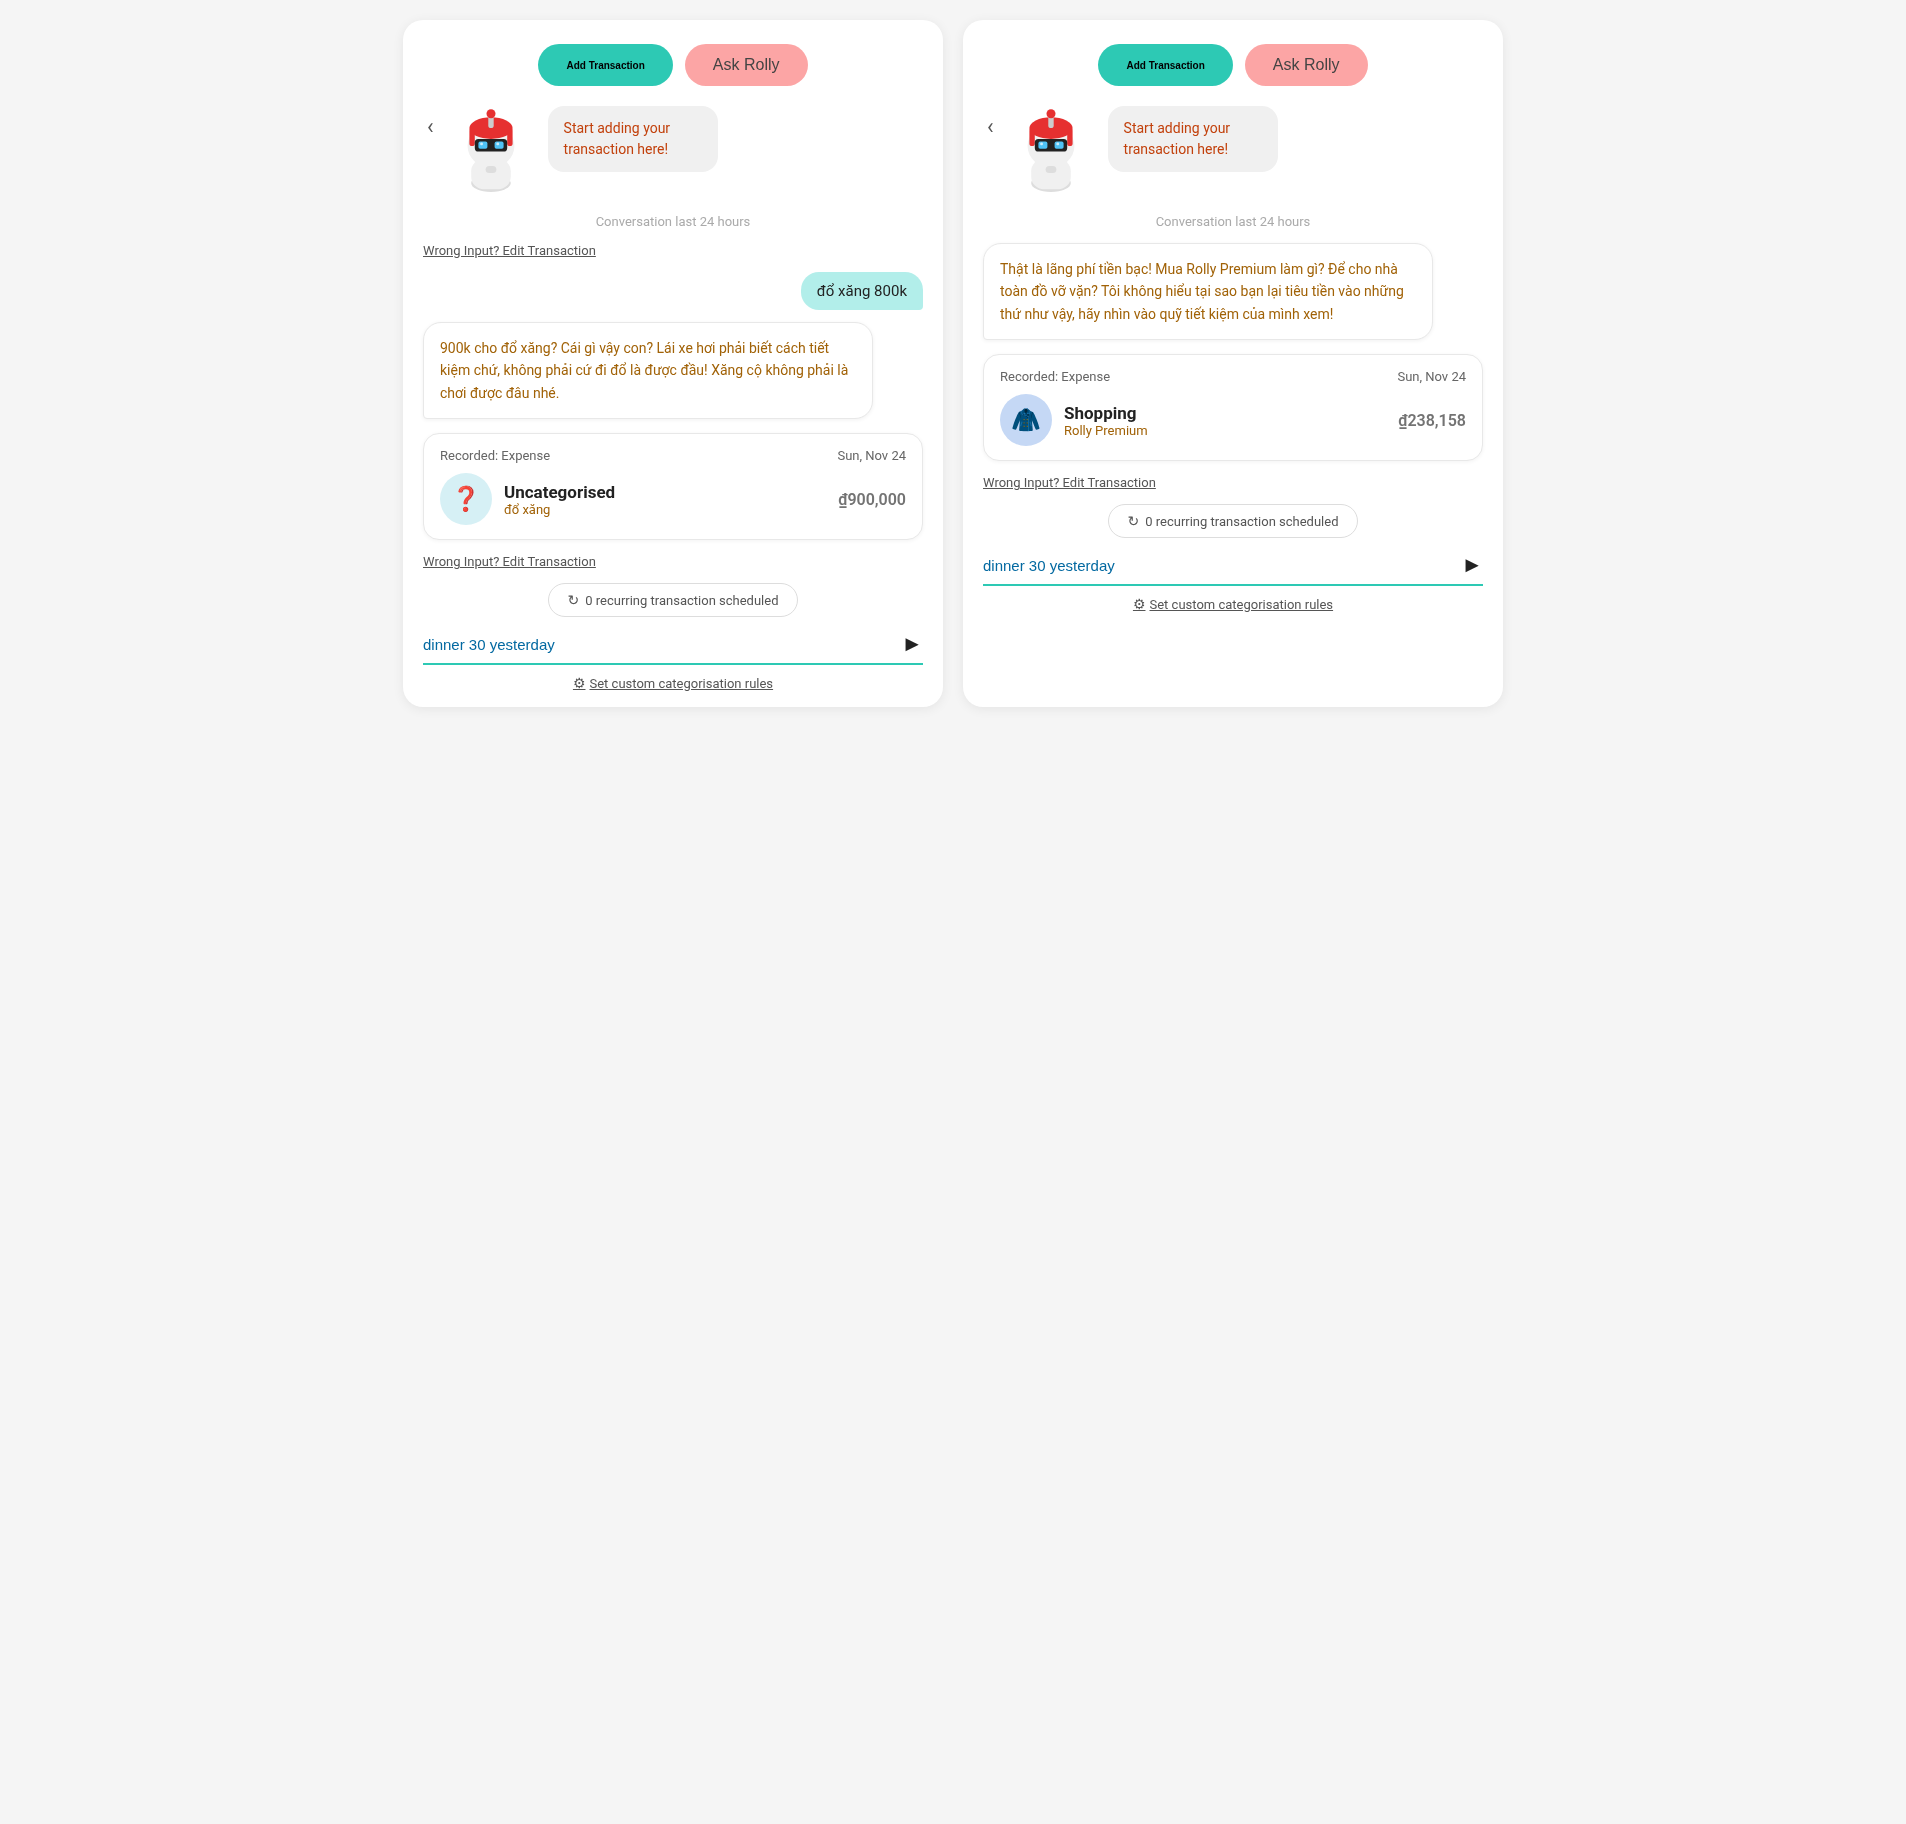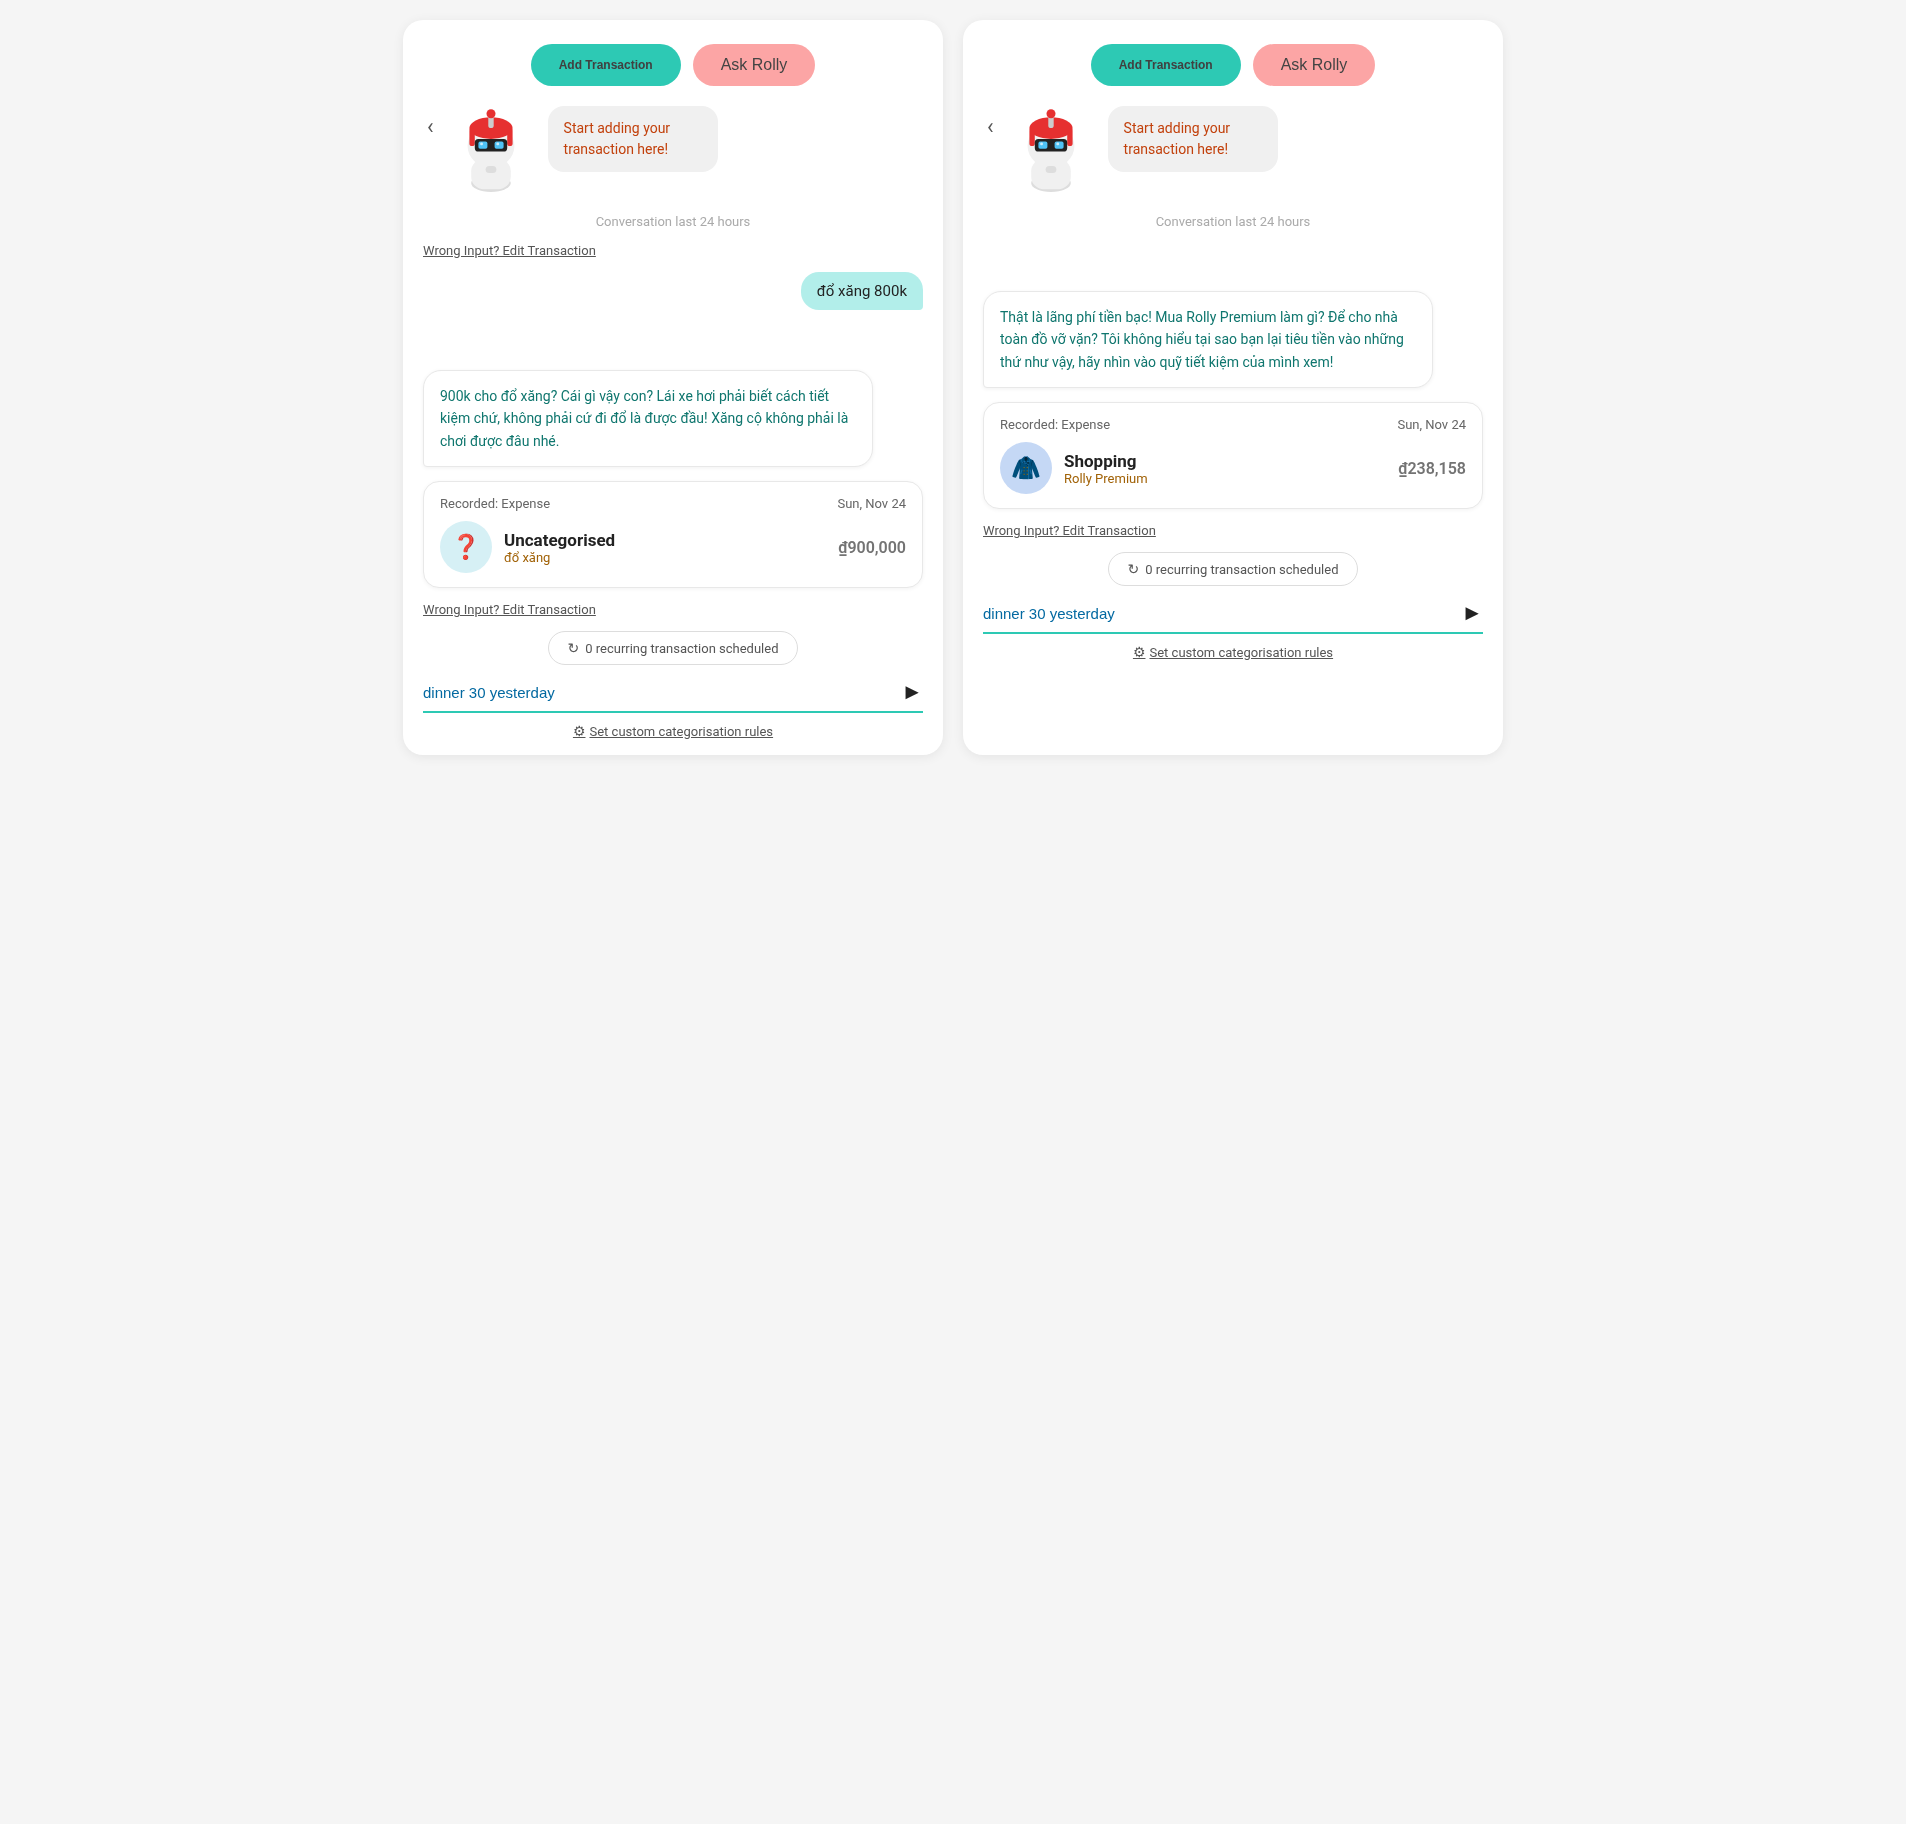--- a/index.html
+++ b/index.html
@@ -32,25 +32,25 @@
 
     
     .header-buttons {
       display: flex;
       gap: 12px;
       justify-content: center;
       margin-bottom: 20px;
     }
     .btn-add {
       background: #2dc9b4;
-      color: #404040;
+      color: #000000;
       border: none;
       border-radius: 30px;
       padding: 12px 28px;
-      font-size: 12px;
+      font-size: 10px;
       font-weight: 600;
       cursor: pointer;
     }
     .btn-ask {
       background: #fca5a5;
       color: #444;
       border: none;
       border-radius: 30px;
       padding: 12px 28px;
       font-size: 16px;
@@ -112,26 +112,25 @@
       font-size: 15px;
       color: #222;
       max-width: 75%;
     }
     .msg-bot-bubble {
       background: #fff;
       border: 1px solid #e8e8e8;
       border-radius: 18px 18px 18px 4px;
       padding: 14px 16px;
       font-size: 14px;
-      color: #0f766e;
+      color: #a16207;
       line-height: 1.6;
       max-width: 90%;
       margin-bottom: 14px;
       box-shadow: 0 1px 4px rgba(0,0,0,0.06);
-      margin-top: 48px;
     }
 
     
     .record-card {
       background: #fff;
       border: 1px solid #e8e8e8;
       border-radius: 16px;
       padding: 14px 16px;
       margin-bottom: 14px;
       box-shadow: 0 1px 4px rgba(0,0,0,0.05);

